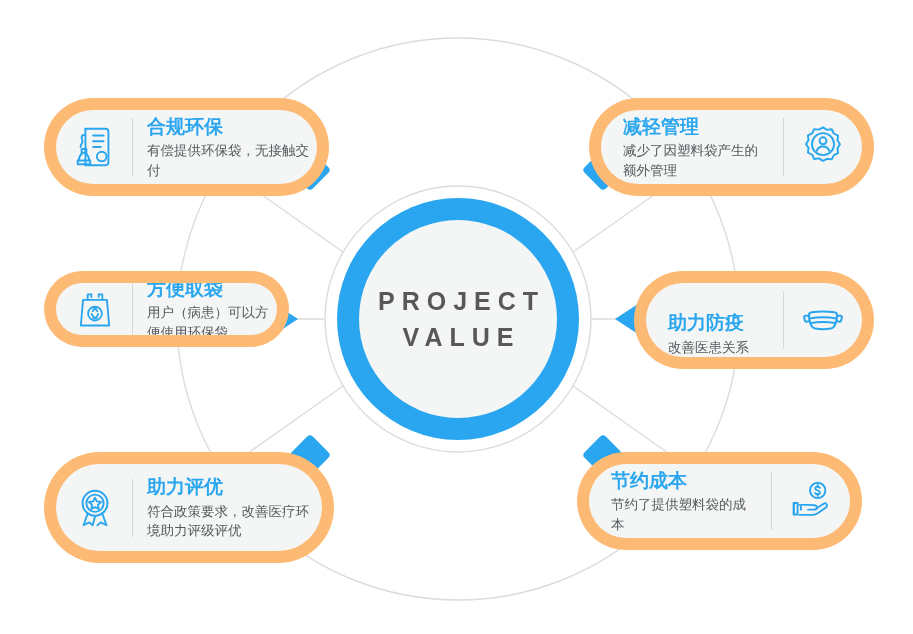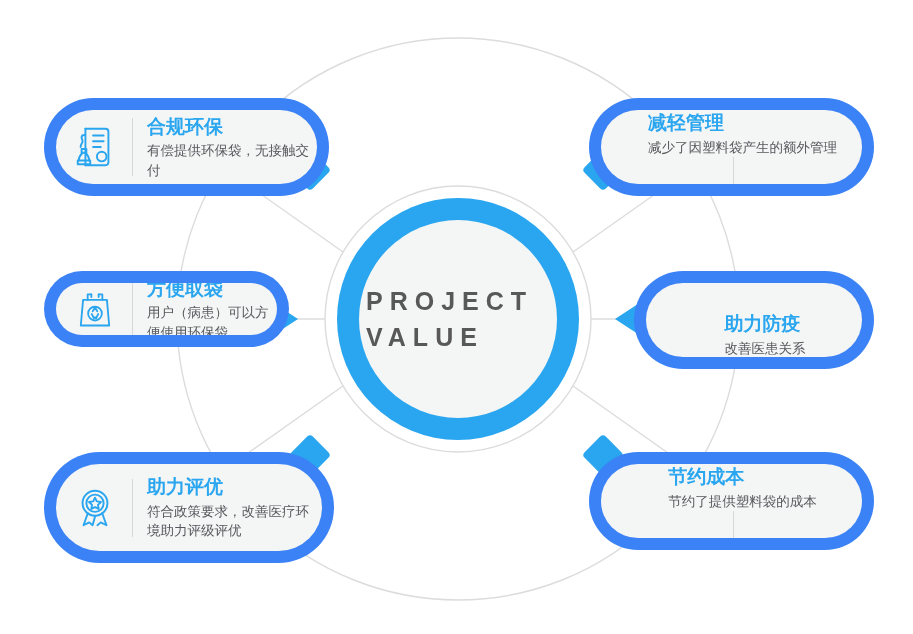--- a/index.html
+++ b/index.html
@@ -39,54 +39,54 @@
     justify-content: center;
     z-index: 5;
   }
   .hub-inner {
     width: 198px;
     height: 198px;
     border-radius: 50%;
     background: #f4f5f5;
     display: flex;
     flex-direction: column;
-    align-items: flex-start;
+    align-items: center;
     justify-content: center;
   }
   .hub-line {
     color: #585858;
     font-size: 25px;
     font-weight: bold;
     letter-spacing: 7px;
     line-height: 1.45;
     text-indent: 7px;
     white-space: nowrap;
   }
 
   
   .card {
     position: absolute;
     box-sizing: border-box;
-    background: #3b82f6;
+    background: #fdba74;
     border-radius: 999px;
     z-index: 6;
     padding: 12px;
   }
   .card-inner {
     box-sizing: border-box;
     width: 100%;
     height: 100%;
     background: #f4f5f5;
     border-radius: 999px;
     display: flex;
     align-items: center;
     overflow: hidden;
   }
   .card.icon-left .card-inner { flex-direction: row; }
-  .card.icon-right .card-inner { flex-direction: column; }
+  .card.icon-right .card-inner { flex-direction: row; }
 
   .card-icon {
     flex: 0 0 auto;
     width: 58px;
     display: flex;
     align-items: center;
     justify-content: center;
   }
   .card.icon-left .card-icon { margin-left: 10px; }
   .card.icon-right .card-icon { margin-right: 10px; }
@@ -264,21 +264,21 @@
         </svg>
       </div>
       <div class="divider"></div>
       <div class="card-text">
         <div class="card-title">助力评优</div>
         <div class="card-desc">符合政策要求，改善医疗环境助力评级评优</div>
       </div>
     </div>
   </div>
 
-  <div class="card icon-right" style="left:589px; top:452px; width:285px; height:98px;">
+  <div class="card icon-right" style="left:577px; top:452px; width:285px; height:98px;">
     <div class="card-inner">
       <div class="card-text" style="padding-left:22px;">
         <div class="card-title">节约成本</div>
         <div class="card-desc">节约了提供塑料袋的成本</div>
       </div>
       <div class="divider"></div>
       <div class="card-icon">
         <svg class="icon-svg" width="46" height="46" viewBox="0 0 48 48" fill="none" stroke="#29a6ef" stroke-width="2" stroke-linecap="round" stroke-linejoin="round">
           <circle cx="31" cy="13" r="8"></circle>
           <path d="M33.2 10.2c-.5-.8-1.4-1.2-2.4-1.2-1.3 0-2.3.8-2.3 1.9 0 2.5 4.8 1.4 4.8 4 0 1.2-1.1 2-2.5 2-1.1 0-2-.4-2.5-1.2"></path>

